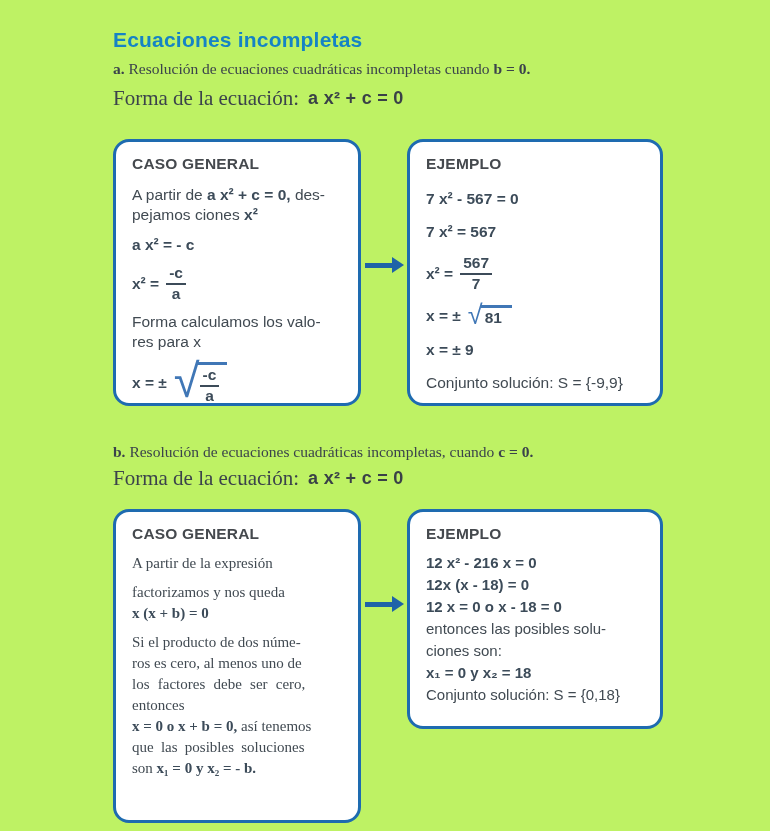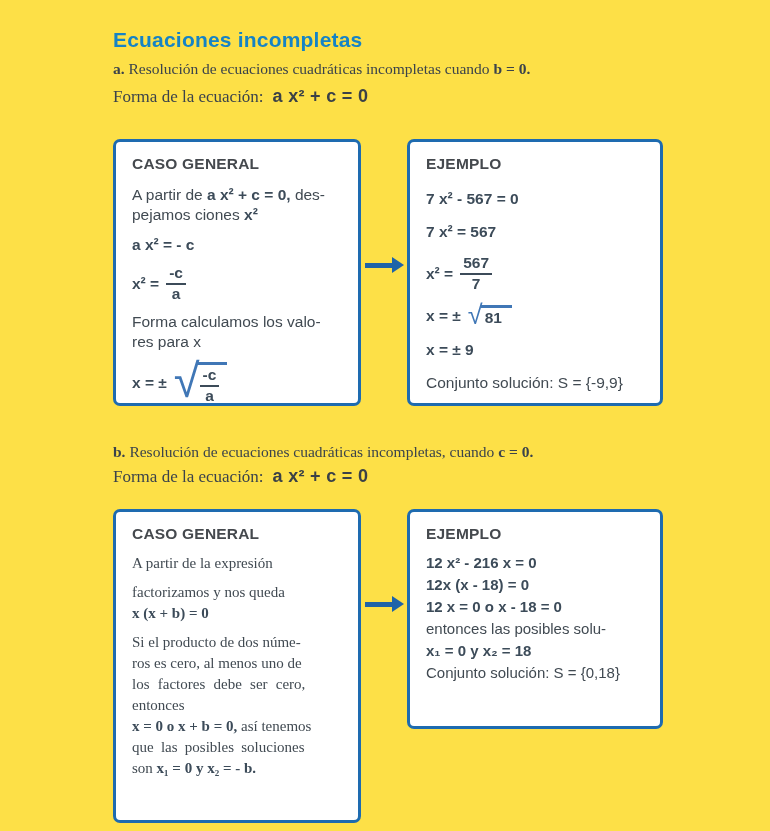--- a/index.html
+++ b/index.html
@@ -1,30 +1,30 @@
 <!DOCTYPE html>
 <html><head>
 <meta charset="utf-8">
 <style>
   html,body{margin:0;padding:0;background:#fff;}
-  .page{position:relative;width:770px;height:831px;background:#fde047;overflow:hidden;
+  .page{position:relative;width:770px;height:831px;background:#bef264;overflow:hidden;
         font-family:"Liberation Sans","DejaVu Sans",sans-serif;color:#414950;}
 
   .title{position:absolute;left:113px;top:28px;margin:0;font-size:21px;font-weight:700;
          color:#1583c5;letter-spacing:0.2px;}
 
   .item-line{position:absolute;left:113px;margin:0;font-family:"Liberation Serif","DejaVu Serif",serif;
              font-size:15.5px;color:#3b434b;white-space:nowrap;}
   .item-line .bold{font-weight:700;}
 
   .forma-line{position:absolute;left:113px;margin:0;display:flex;align-items:center;gap:9px;white-space:nowrap;}
-  .forma-label{font-family:"Liberation Serif","DejaVu Serif",serif;font-size:17px;color:#3b434b;}
+  .forma-label{font-family:"Liberation Serif","DejaVu Serif",serif;font-size:21px;color:#3b434b;}
   .forma-eq{font-size:18px;font-weight:700;color:#3a4147;letter-spacing:0.3px;}
 
-  .box{position:absolute;box-sizing:border-box;border:3px solid #1e6bb0;border-radius:7px;
+  .box{position:absolute;box-sizing:border-box;border:3px solid #1e6bb0;border-radius:16px;
        background:#fff;padding:13px 15px 10px 16px;}
   .box-heading{font-size:15.5px;font-weight:700;color:#45494e;letter-spacing:0.2px;}
 
   .line{white-space:nowrap;line-height:1.3;}
   .rt{font-weight:400;color:#414a52;}
   .m{font-weight:700;color:#3c4b59;}
   .para{margin-top:9px;}
 
   
   .box-caso-a{font-size:15.5px;}
@@ -200,17 +200,18 @@
     <div class="arrow-shaft"></div>
     <div class="arrow-head"></div>
   </div>
 
   <div class="box box-ej-b" id="box-ej-b">
     <div class="box-heading">EJEMPLO</div>
     <div class="line m">12 x² - 216 x = 0</div>
     <div class="line m">12x (x - 18) = 0</div>
     <div class="line m">12 x = 0 o x - 18 = 0</div>
     <div class="line rt">entonces las posibles solu-</div>
+    <div class="line rt">ciones son:</div>
     <div class="line m">x₁ = 0 y x₂ = 18</div>
     <div class="line rt">Conjunto solución: S = {0,18}</div>
   </div>
 
 </div>
 
 </body></html>

